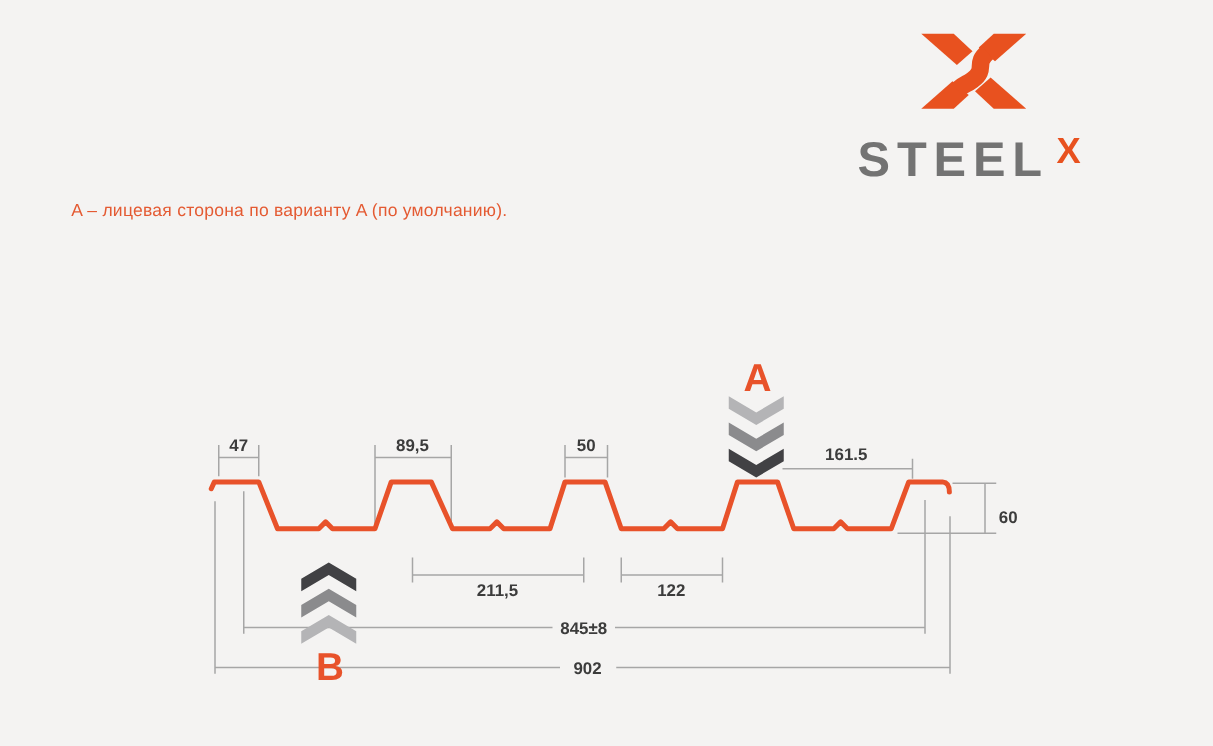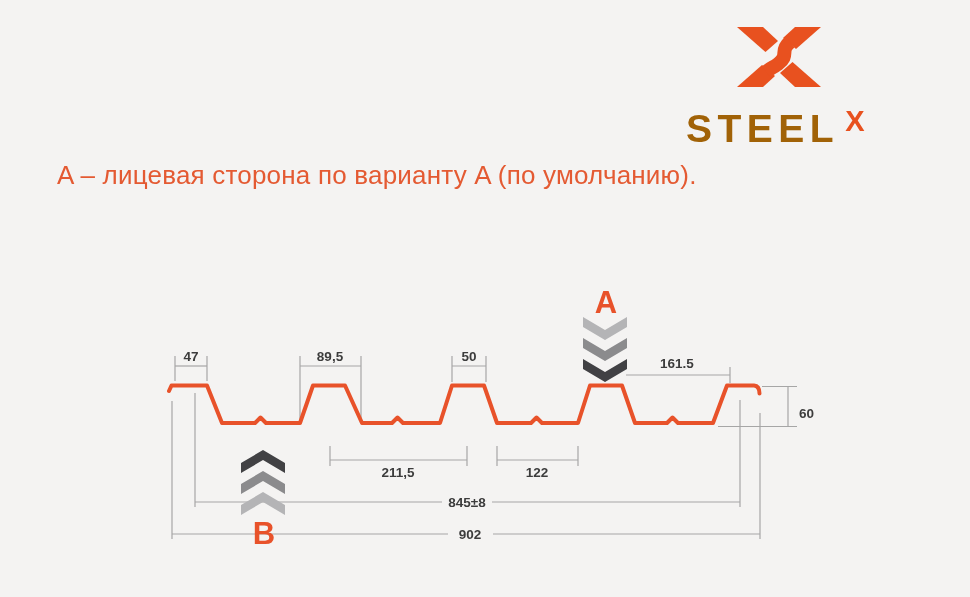--- a/index.html
+++ b/index.html
@@ -3,29 +3,29 @@
 <meta charset="utf-8">
 <title>STEEL X</title>
 <style>
   html,body{margin:0;padding:0;}
   body{width:970px;height:597px;background:#f4f3f2;overflow:hidden;
        font-family:"Liberation Sans", sans-serif;}
   .canvas{position:relative;width:970px;height:597px;background:#f4f3f2;}
 
   
   .legend-line{position:absolute;left:57px;margin:0;white-space:nowrap;
-     font-size:26px;letter-spacing:0.2px;color:#e45a32;}
+     font-size:14px;letter-spacing:0.2px;color:#e45a32;}
   .legend-line.a{top:160px;}
   .legend-line.b{top:213px;}
 
   
   .logo-icon{position:absolute;left:733px;top:22px;}
   .wordmark{position:absolute;left:686px;top:107px;white-space:nowrap;}
   .wordmark .brand{font-size:39px;font-weight:700;letter-spacing:5.5px;
-      color:#a16207;}
+      color:#737373;}
   .wordmark .suffix{font-size:29px;font-weight:700;color:#e8511f;
       position:relative;top:-11px;margin-left:6px;}
 
   
   .diagram{position:absolute;left:0;top:0;}
   .dim-line{stroke:#a6a6a6;stroke-width:1.2;fill:none;}
   .dim-text{font:700 13.5px "Liberation Sans", sans-serif;fill:#3c3c3c;}
   .profile{stroke:#e8522a;stroke-width:4;fill:none;
       stroke-linejoin:round;stroke-linecap:round;}
   .side-label{font:600 31px "Liberation Sans", sans-serif;fill:#e8522a;}

